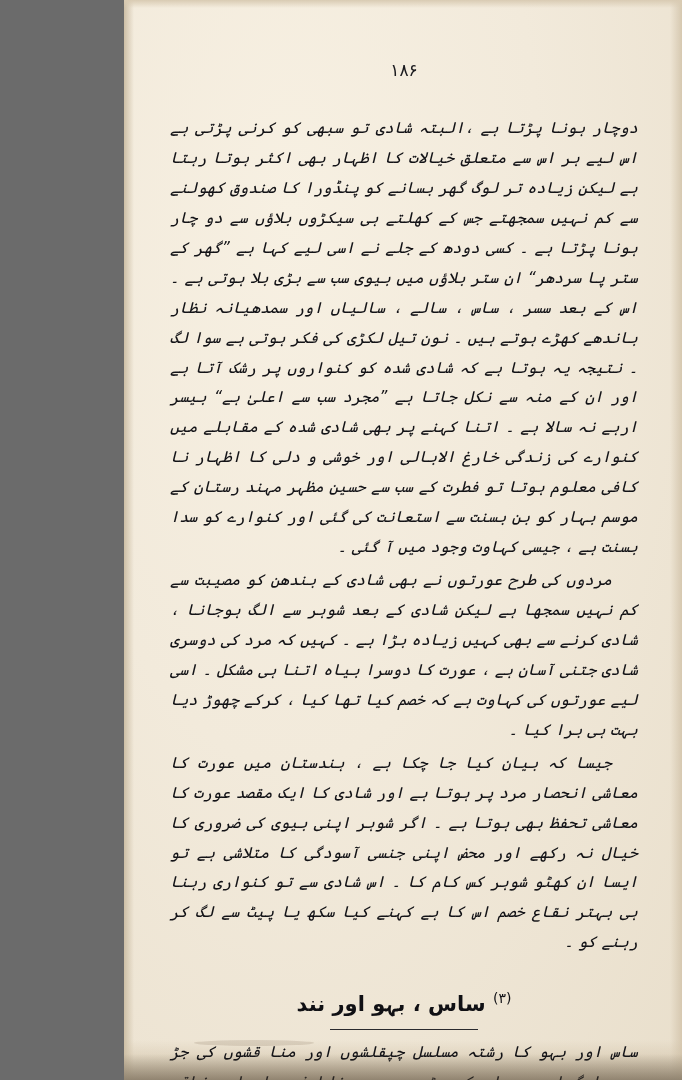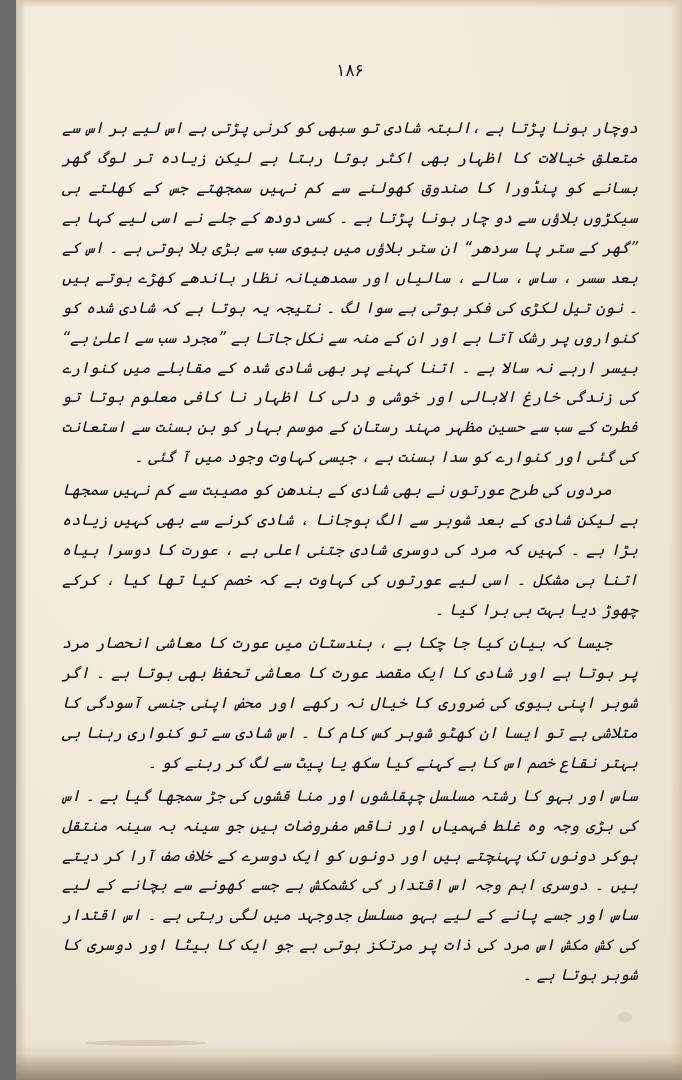--- a/index.html
+++ b/index.html
@@ -5,21 +5,21 @@
   html, body {
     margin: 0;
     padding: 0;
     background: #6b6b6b;
   }
   body {
     font-family: "DejaVu Sans", sans-serif;
   }
   .page-wrap {
     position: relative;
-    width: 666px;
+    width: 558px;
     height: 1080px;
     overflow: hidden;
     background: #e5e5e5;
   }
   
   .paper {
     position: absolute;
     inset: 0;
     background:
       radial-gradient(ellipse at 30% 20%, #f7f0e2 0%, #f2eadb 45%, #e9dfcc 100%);
@@ -139,23 +139,28 @@
 
   <div class="smudge" style="left:602px; top:1012px; width:14px; height:10px;"></div>
   <div class="smudge" style="left:70px; top:1040px; width:120px; height:6px; background:rgba(120,100,80,0.18);"></div>
 
   <div class="content">
 
     <div class="page-number">۱۸۶</div>
 
     <div class="body-text">
       <p class="para">دوچار ہونا پڑتا ہے ،البتہ شادی تو سبھی کو کرنی پڑتی ہے اس لیے ہر اس سے متعلق خیالات کا اظہار بھی اکثر ہوتا رہتا ہے لیکن زیادہ تر لوگ گھر بسانے کو پنڈورا کا صندوق کھولنے سے کم نہیں سمجھتے جس کے کھلتے ہی سیکڑوں بلاؤں سے دو چار ہونا پڑتا ہے ۔ کسی دودھ کے جلے نے اسی لیے کہا ہے ”گھر کے ستر پا سردھر“ ان ستر بلاؤں میں بیوی سب سے بڑی بلا ہوتی ہے ۔ اس کے بعد سسر ، ساس ، سالے ، سالیاں اور سمدھیانہ نظار باندھے کھڑے ہوتے ہیں ۔ نون تیل لکڑی کی فکر ہوتی ہے سوا لگ ۔ نتیجہ یہ ہوتا ہے کہ شادی شدہ کو کنواروں پر رشک آتا ہے اور ان کے منہ سے نکل جاتا ہے ”مجرد سب سے اعلیٰ ہے“ بیسر ارہے نہ سالا ہے ۔ اتنا کہنے پر بھی شادی شدہ کے مقابلے میں کنوارے کی زندگی خارغ الابالی اور خوشی و دلی کا اظہار نا کافی معلوم ہوتا تو فطرت کے سب سے حسین مظہر مہند رستان کے موسم بہار کو بن بسنت سے استعانت کی گئی اور کنوارے کو سدا بسنت ہے ، جیسی کہاوت وجود میں آ گئی ۔</p>
-      <p class="para indented">مردوں کی طرح عورتوں نے بھی شادی کے بندھن کو مصیبت سے کم نہیں سمجھا ہے لیکن شادی کے بعد شوہر سے الگ ہوجانا ، شادی کرنے سے بھی کہیں زیادہ بڑا ہے ۔ کہیں کہ مرد کی دوسری شادی جتنی اعلی ہے ، عورت کا دوسرا بیاہ اتنا ہی مشکل ۔ اسی لیے عورتوں کی کہاوت ہے کہ خصم کیا تھا کیا ، کرکے چھوڑ دیا بہت ہی برا کیا ۔</p>
+      <p class="para indented">مردوں کی طرح عورتوں نے بھی شادی کے بندھن کو مصیبت سے کم نہیں سمجھا ہے لیکن شادی کے بعد شوہر سے الگ ہوجانا ، شادی کرنے سے بھی کہیں زیادہ بڑا ہے ۔ کہیں کہ مرد کی دوسری شادی جتنی آسان ہے ، عورت کا دوسرا بیاہ اتنا ہی مشکل ۔ اسی لیے عورتوں کی کہاوت ہے کہ خصم کیا تھا کیا ، کرکے چھوڑ دیا بہت ہی برا کیا ۔</p>
       <p class="para indented">جیسا کہ بیان کیا جا چکا ہے ، ہندستان میں عورت کا معاشی انحصار مرد پر ہوتا ہے اور شادی کا ایک مقصد عورت کا معاشی تحفظ بھی ہوتا ہے ۔ اگر شوہر اپنی بیوی کی ضروری کا خیال نہ رکھے اور محض اپنی جنسی آسودگی کا متلاشی ہے تو ایسا ان کھٹو شوہر کس کام کا ۔ اس شادی سے تو کنواری رہنا ہی بہتر نقاع خصم اس کا ہے کہنے کیا سکھ یا پیٹ سے لگ کر رہنے کو ۔</p>
 
+      <div class="section-heading">
+        <span class="hd-num">(۳)</span>
+        <span>ساس ، بہو اور نند</span>
+        <span class="hd-underline"></span>
+      </div>
 
       <div class="last-block">
         <p class="para">ساس اور بہو کا رشتہ مسلسل چپقلشوں اور منا قشوں کی جڑ سمجھا گیا ہے ۔ اس کی بڑی وجہ وہ غلط فہمیاں اور ناقص مفروضات ہیں جو سینہ بہ سینہ منتقل ہوکر دونوں تک پہنچتے ہیں اور دونوں کو ایک دوسرے کے خلاف صف آرا کر دیتے ہیں ۔ دوسری اہم وجہ اس اقتدار کی کشمکش ہے جسے کھونے سے بچانے کے لیے ساس اور جسے پانے کے لیے بہو مسلسل جدوجہد میں لگی رہتی ہے ۔ اس اقتدار کی کش مکش اس مرد کی ذات پر مرتکز ہوتی ہے جو ایک کا بیٹا اور دوسری کا شوہر ہوتا ہے ۔</p>
       </div>
     </div>
 
   </div>
 
   <div class="scan-shadow"></div>
 </div>

